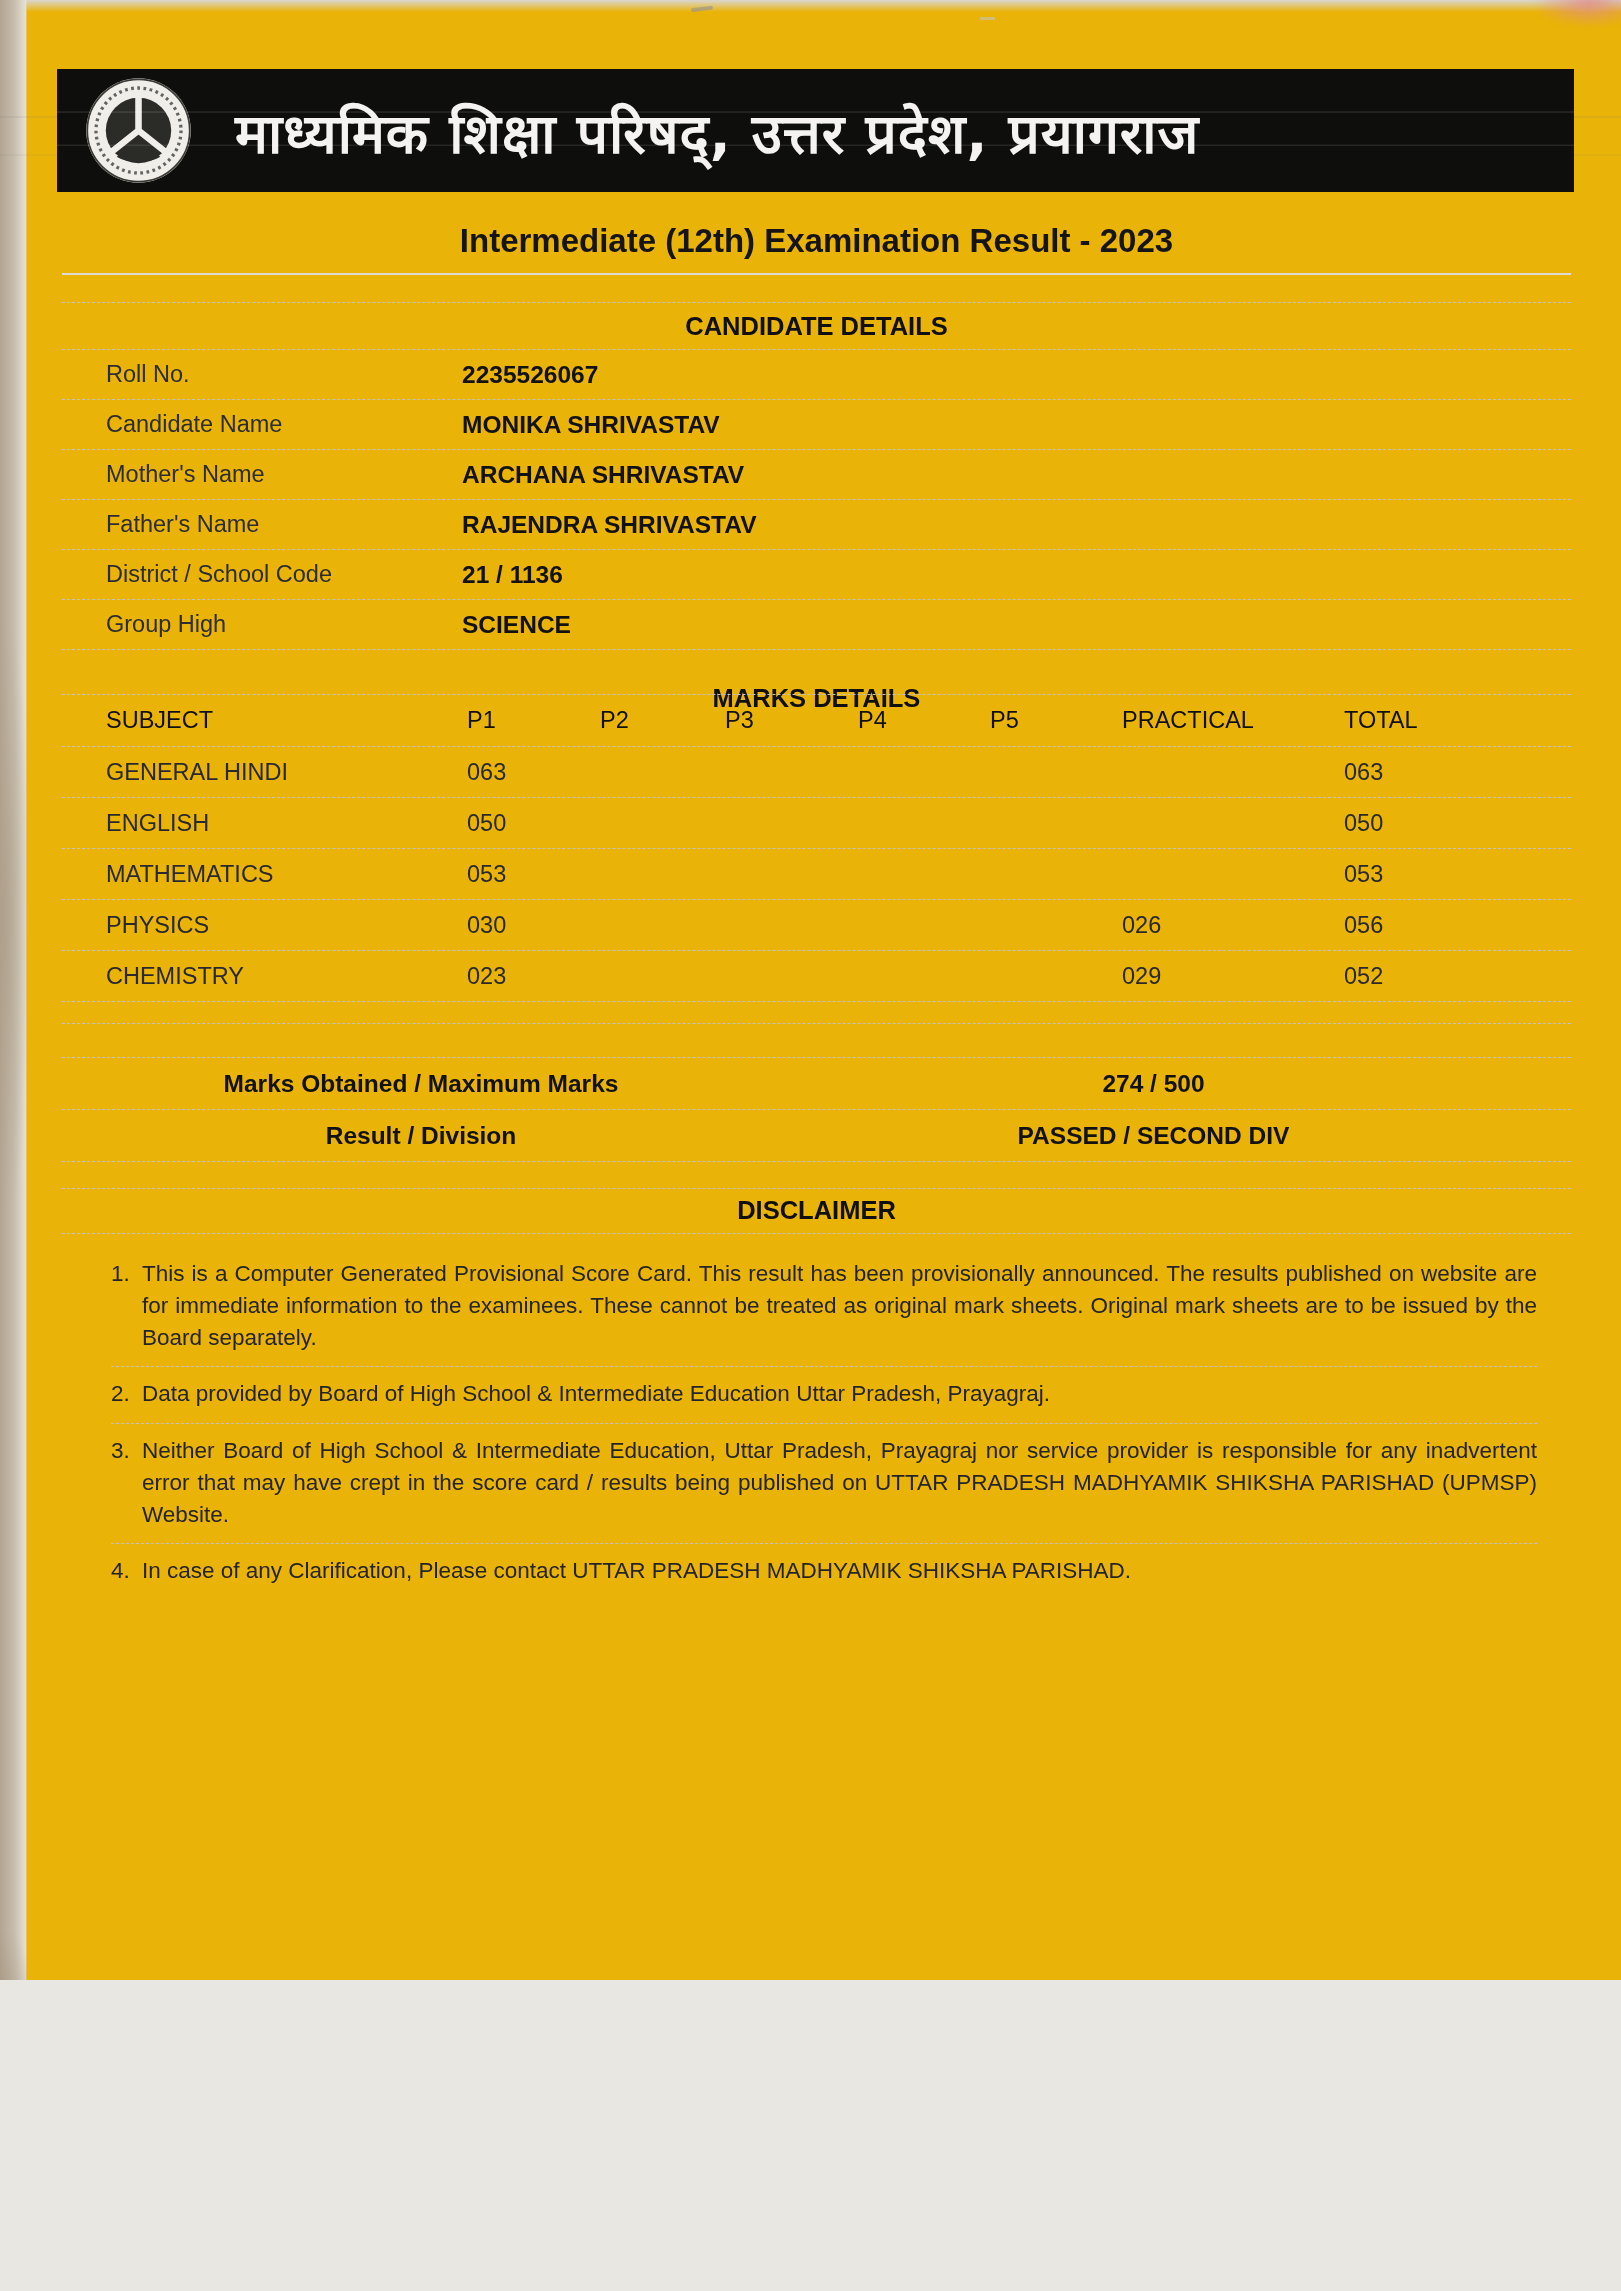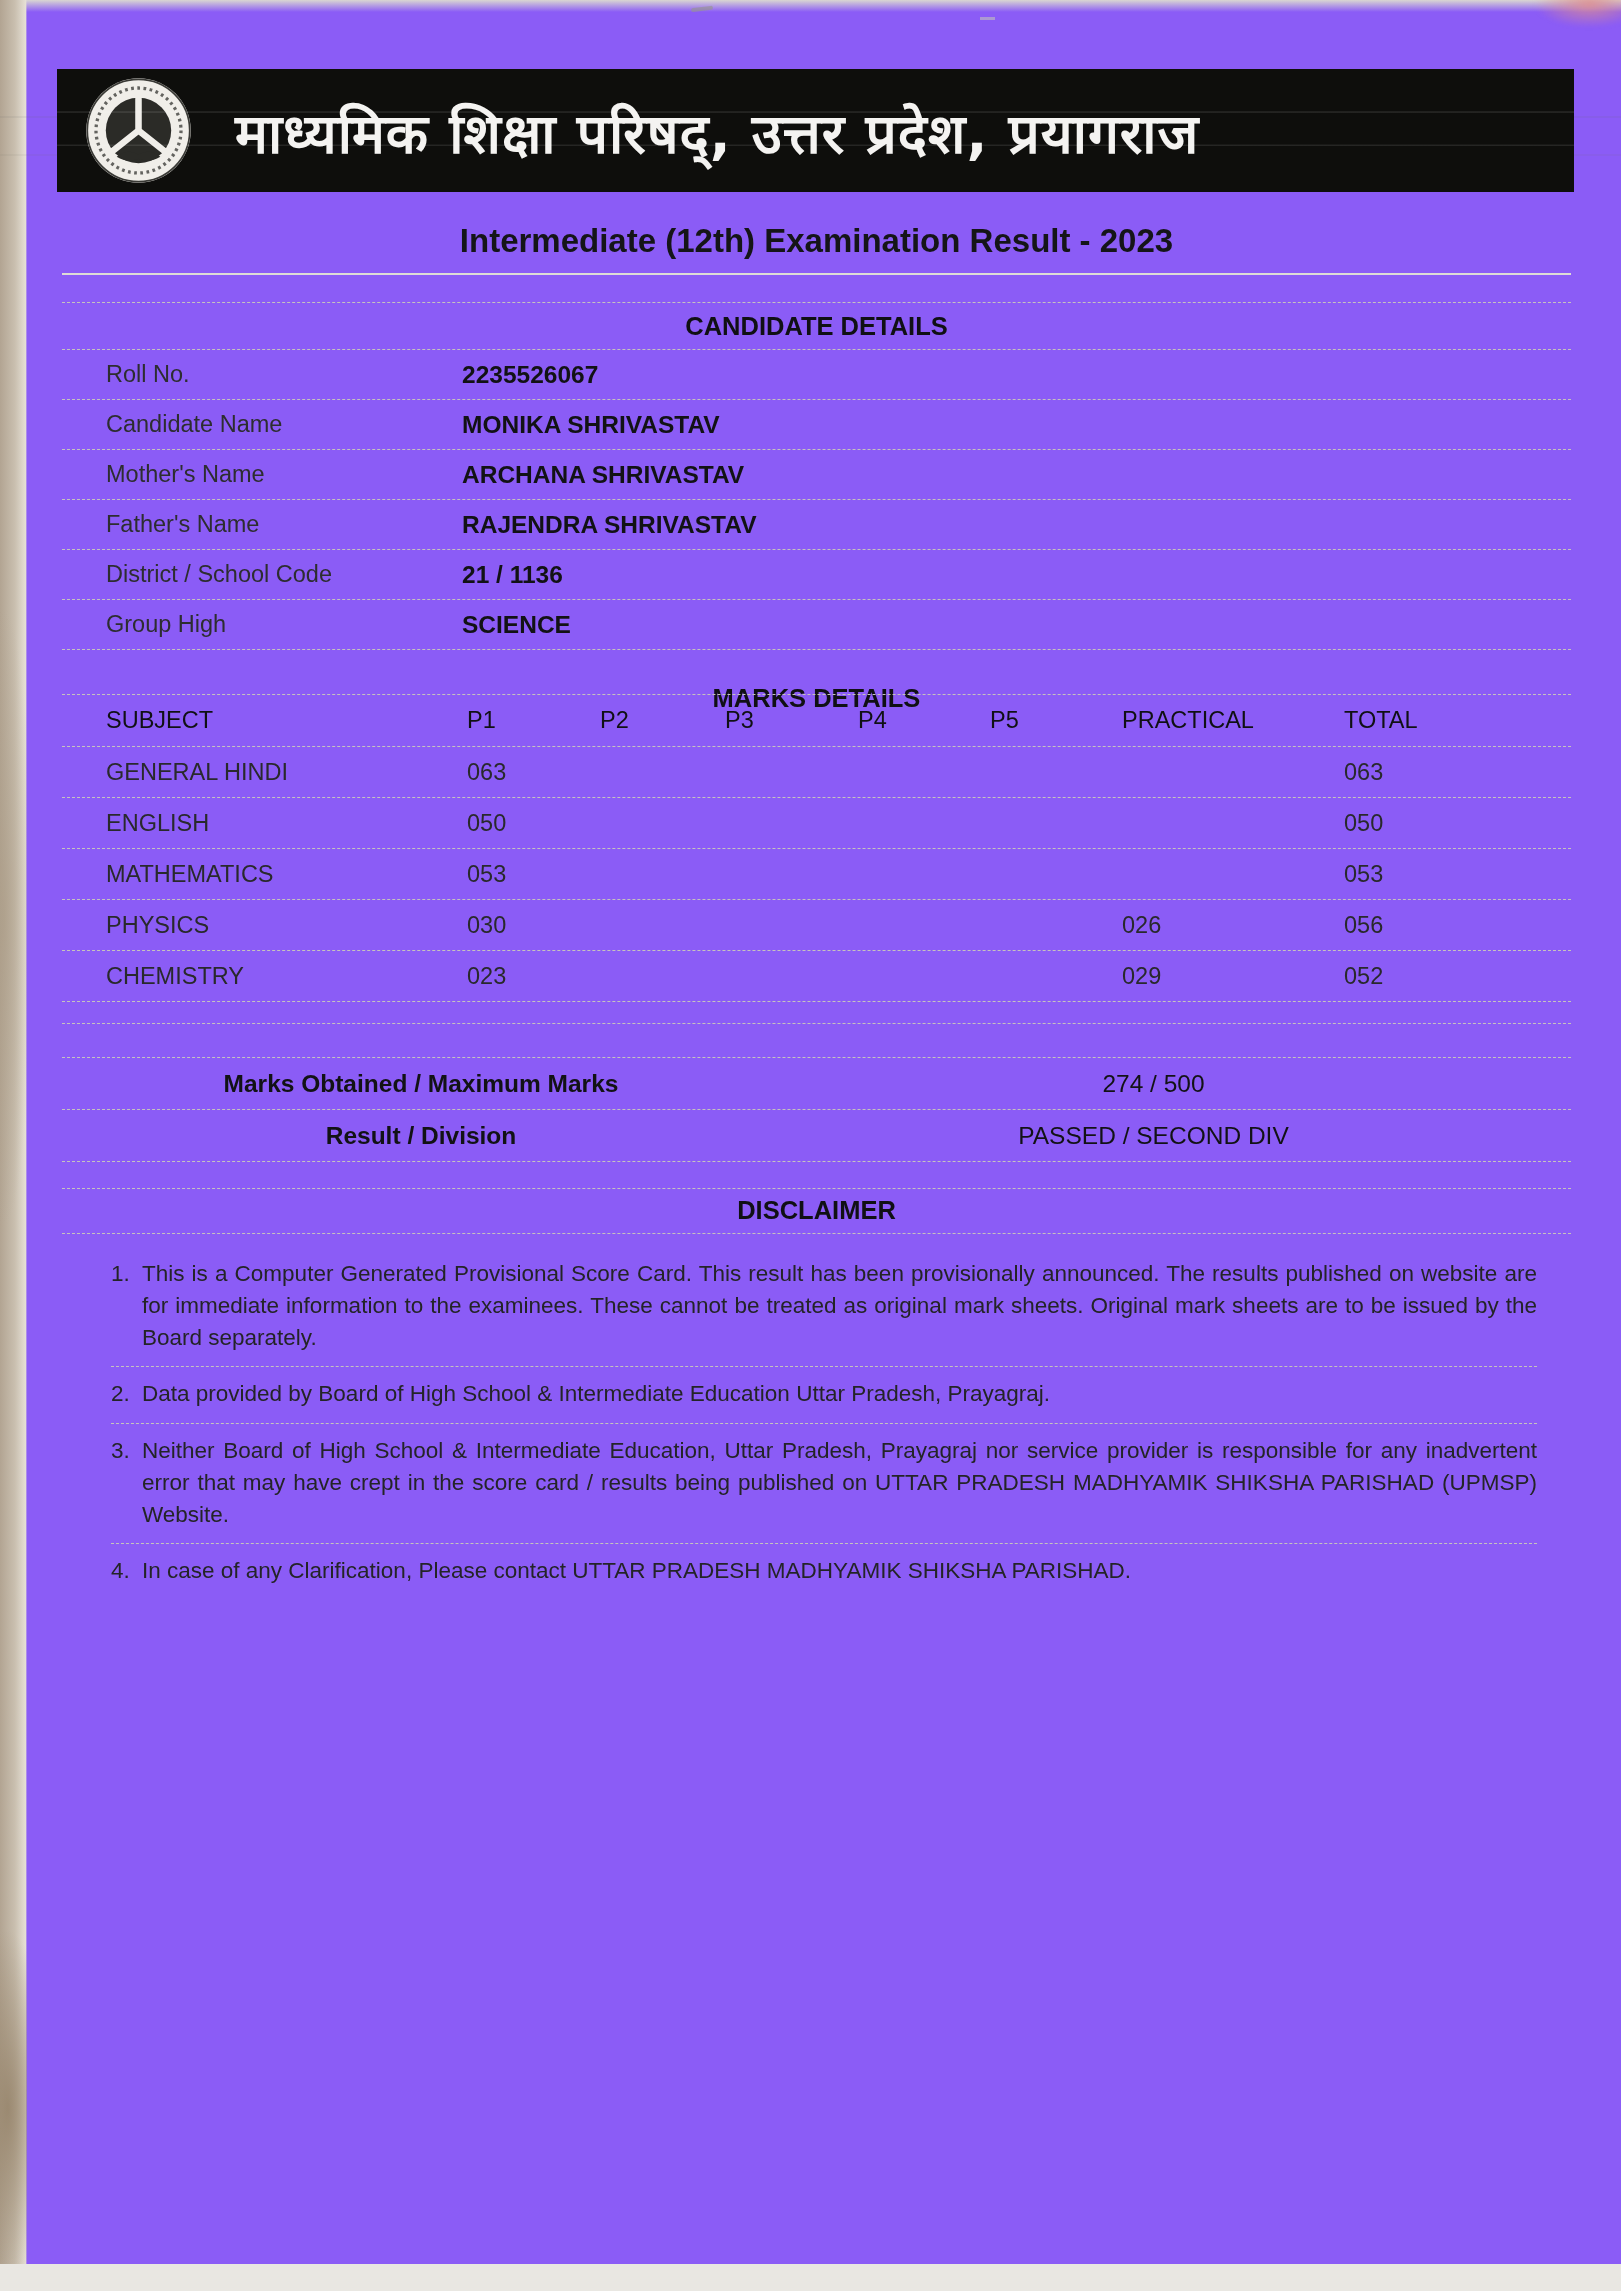--- a/index.html
+++ b/index.html
@@ -1,18 +1,18 @@
 <!DOCTYPE html>
 <html><head>
 <meta charset="utf-8">
 <style>
   html,body{margin:0;padding:0;background:#e9e7e2;}
   .canvas{
-    position:relative;width:1621px;height:2264px;overflow:hidden;
-    background:#8b5cf6;
+    position:relative;width:1621px;height:1980px;overflow:hidden;
+    background:#eab308;
     font-family:"Liberation Sans","DejaVu Sans",sans-serif;
     color:#1c1c1e;
   }
   
   .edge-left{
     position:absolute;left:0;top:0;width:26.5px;height:2292px;
     background:
       radial-gradient(ellipse 59px 255px at 7.8px 92%, rgba(151,133,108,.9), rgba(151,133,108,0) 70%),
       radial-gradient(ellipse 39px 412px at 3.9px 40%, rgba(170,155,133,.6), rgba(170,155,133,0) 75%),
       linear-gradient(90deg,#b2a492,#c9bfaf 55%,#e6e0d5 95%,rgba(252,251,249,0));
@@ -67,21 +67,21 @@
     align-items:center;border-bottom:1px dashed #c6c3bd;font-size:23.5px;}
   .thead{height:51px;font-weight:400;color:#101014;}
   .tbody-row{height:50px;color:#29292c;}
   .trow .c-subject{padding-left:44px;text-align:left;}
   .trow span{text-align:left;}
   
   .summary{top:1057px;border-top:1px dashed #c6c3bd;text-align:center;}
   .srow{height:51px;display:grid;grid-template-columns:674px 1fr;align-items:center;
     border-bottom:1px dashed #c6c3bd;}
   .srow .lbl{padding-left:44px;font-size:24.5px;font-weight:700;color:#121215;}
-  .srow .val{font-size:24.5px;font-weight:400;color:#121215;}
+  .srow .val{font-size:24.5px;font-weight:700;color:#121215;}
   
   .disc{top:1247px;padding:0 34px 0 49px;width:1426px;}
   .ditem{display:grid;grid-template-columns:31px 1fr;align-items:start;
     font-size:22.5px;line-height:32px;color:#242427;text-align:justify;
     padding:10.8px 0 12.7px 0;}
   .ditem .num{text-align:left;}
   .ditem.rule-after{border-bottom:1px dashed #c6c3bd;}
 </style>
 </head>
 <body>

